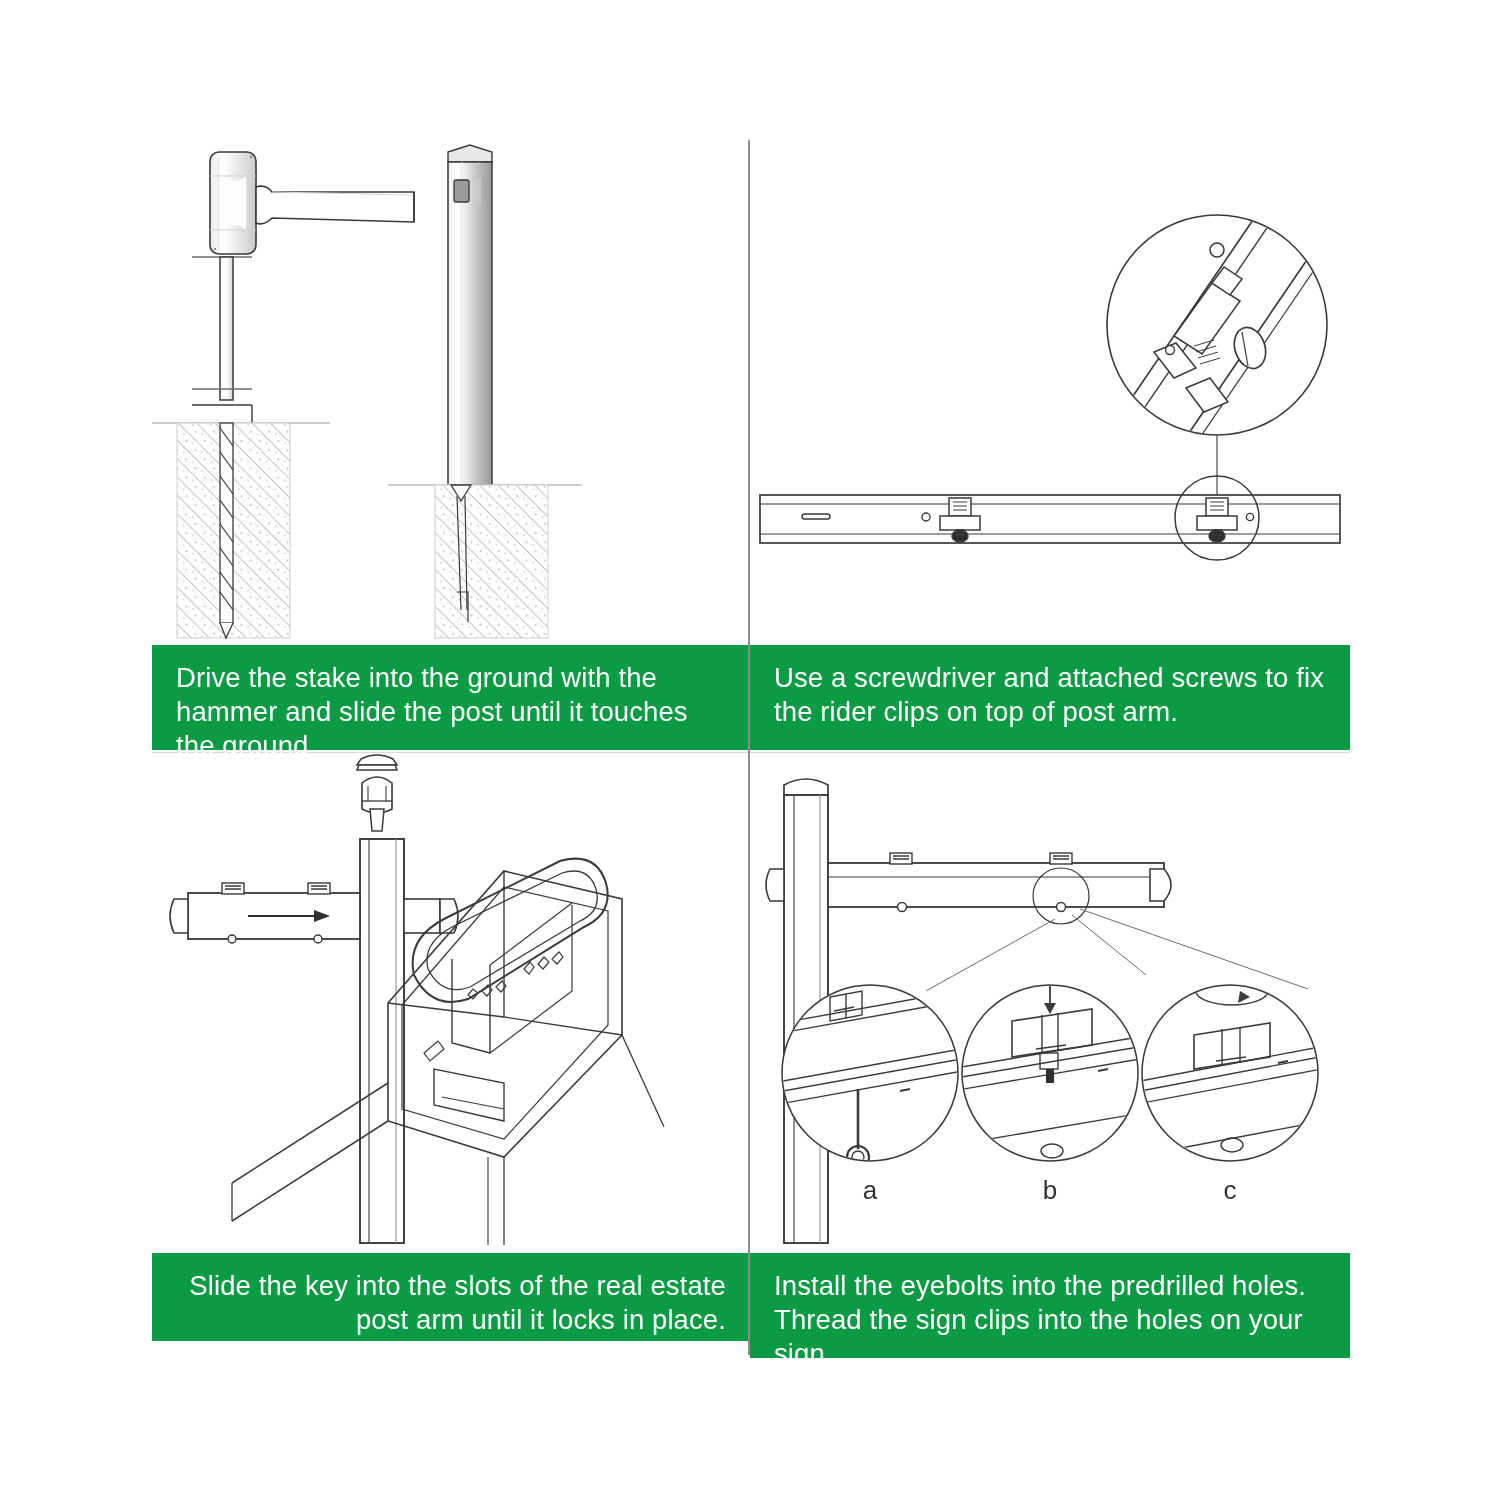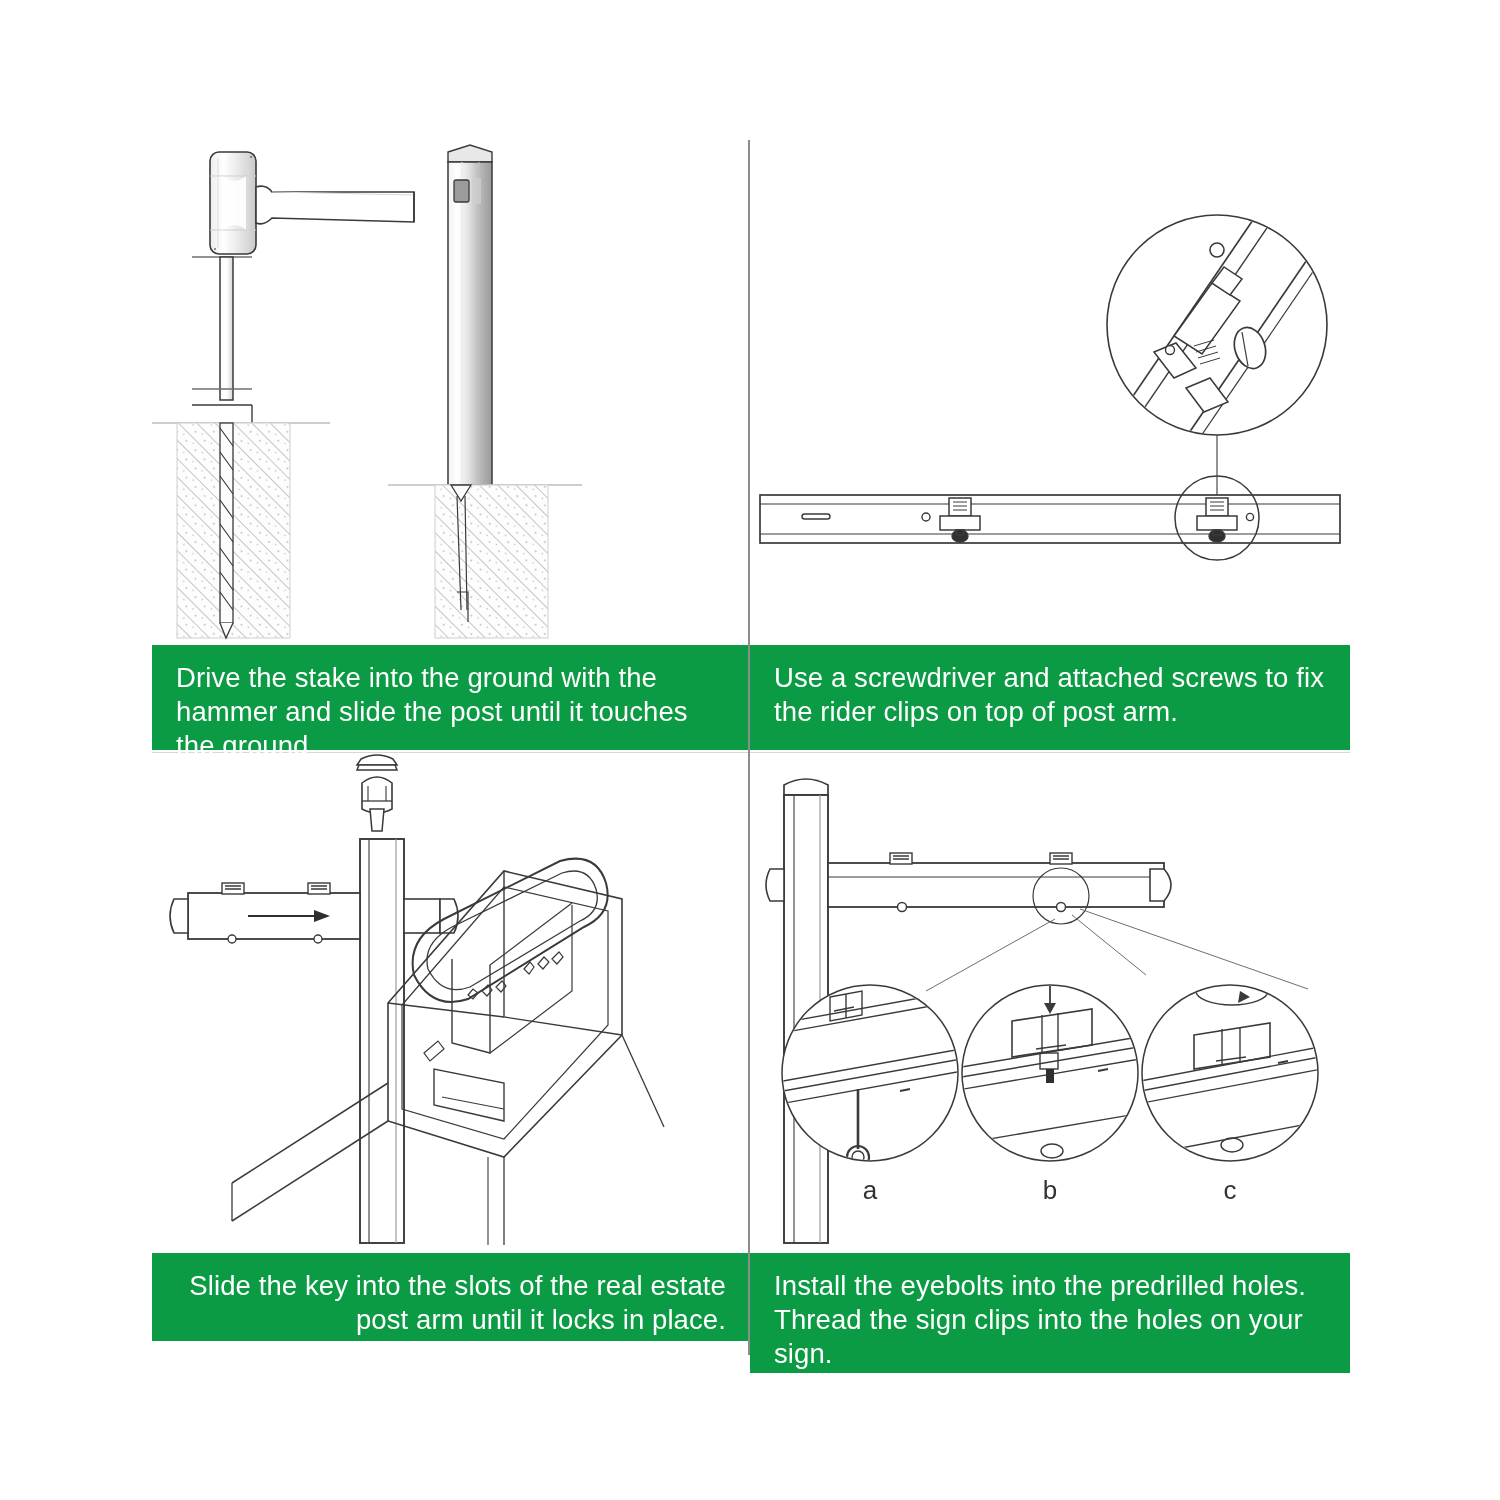--- a/index.html
+++ b/index.html
@@ -377,17 +377,17 @@
             <path d="M500 244 l-12 6 l2 -12 z" fill="#3a3a3a" stroke="none"></path>
             <path d="M528 310 l10 -2" stroke-width="2"></path>
             <ellipse cx="482" cy="392" rx="11" ry="7" stroke-width="1.4"></ellipse>
           </g>
           <text x="480" y="446" text-anchor="middle" font-size="26" fill="#333" font-family="Liberation Sans, sans-serif">c</text>
         </g>
       </svg>
     </div>
   </div>
 
-  <div class="caption" style="left:750px;top:1253px;width:600px;height:120px;">
+  <div class="caption" style="left:750px;top:1253px;width:600px;height:105px;">
     <span>Install the eyebolts into the predrilled holes. Thread the sign clips into the holes on your sign.</span>
   </div>
 
 </div>
 
 </body></html>

